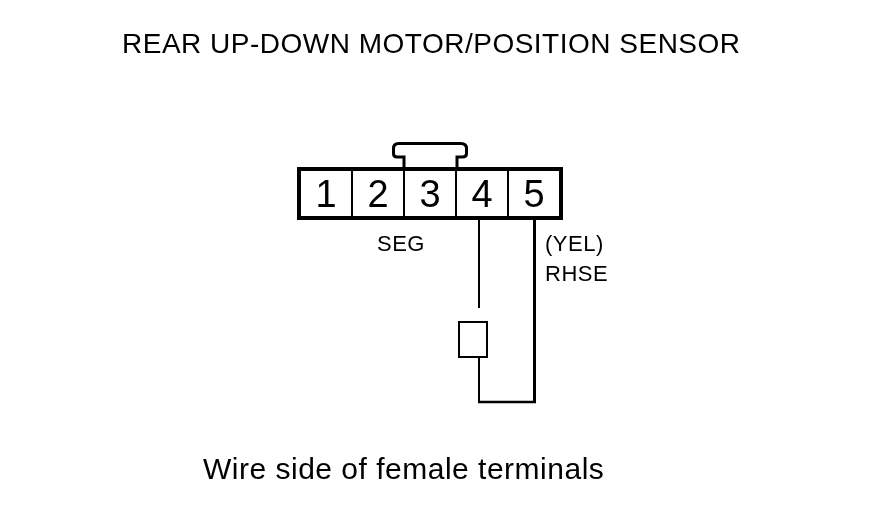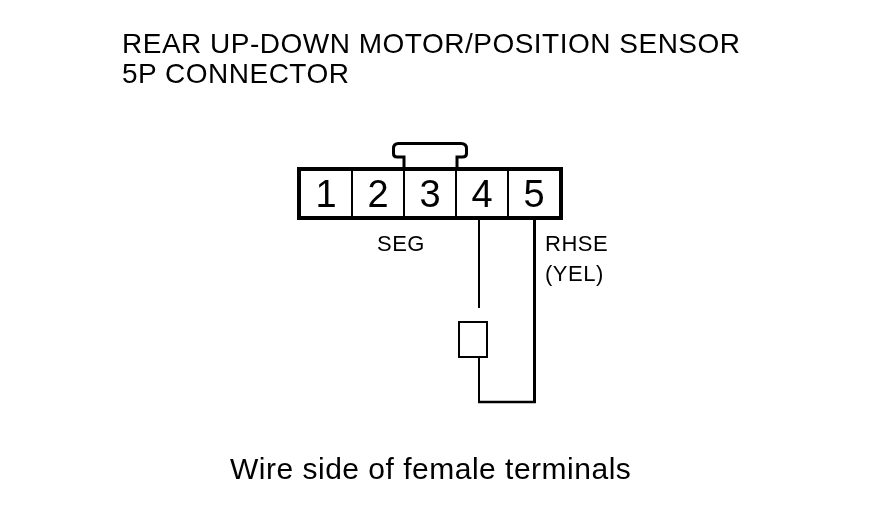--- a/index.html
+++ b/index.html
@@ -55,21 +55,21 @@
     font-size: 22px;
     line-height: 30px;
     letter-spacing: 0.5px;
     white-space: nowrap;
   }
   .label-seg  { left: 377px; top: 229px; }
   .label-rhse { left: 545px; top: 229px; }
 
   
   .caption {
-    left: 230px;
+    left: 203px;
     top: 451px;
     font-size: 30px;
     line-height: 36px;
     letter-spacing: 0.5px;
     white-space: nowrap;
   }
 
   svg.lineart {
     left: 0;
     top: 0;
@@ -77,21 +77,20 @@
     height: 524px;
   }
 </style>
 </head>
 <body>
 
 <div id="canvas">
 
   <div class="abs title">
     <div>REAR UP-DOWN MOTOR/POSITION SENSOR</div>
-    <div>5P CONNECTOR</div>
   </div>
 
   <svg class="abs lineart" viewBox="0 0 880 524" xmlns="http://www.w3.org/2000/svg">
 
     <path d="M 404 169 V 157 H 397 Q 393.5 157 393.5 153.5 V 148.5 Q 393.5 143.5 398.5 143.5 H 461 Q 466.5 143.5 466.5 148.5 V 153.5 Q 466.5 157 462.5 157 H 457 V 169" fill="#ffffff" stroke="#000000" stroke-width="3"></path>
 
     <line x1="479" y1="220" x2="479" y2="308" stroke="#000000" stroke-width="2"></line>
 
     <rect x="459" y="322" width="28" height="35" fill="#ffffff" stroke="#000000" stroke-width="2"></rect>
 
@@ -118,19 +117,19 @@
     <div class="pin-cell">
       <span>5</span>
     </div>
   </div>
 
   <div class="abs wire-label label-seg">
     <div>SEG</div>
   </div>
 
   <div class="abs wire-label label-rhse">
+    <div>(YEL)</div>
     <div>RHSE</div>
-    <div>(YEL)</div>
   </div>
 
   <div class="abs caption">Wire side of female terminals</div>
 
 </div>
 
 </body></html>

